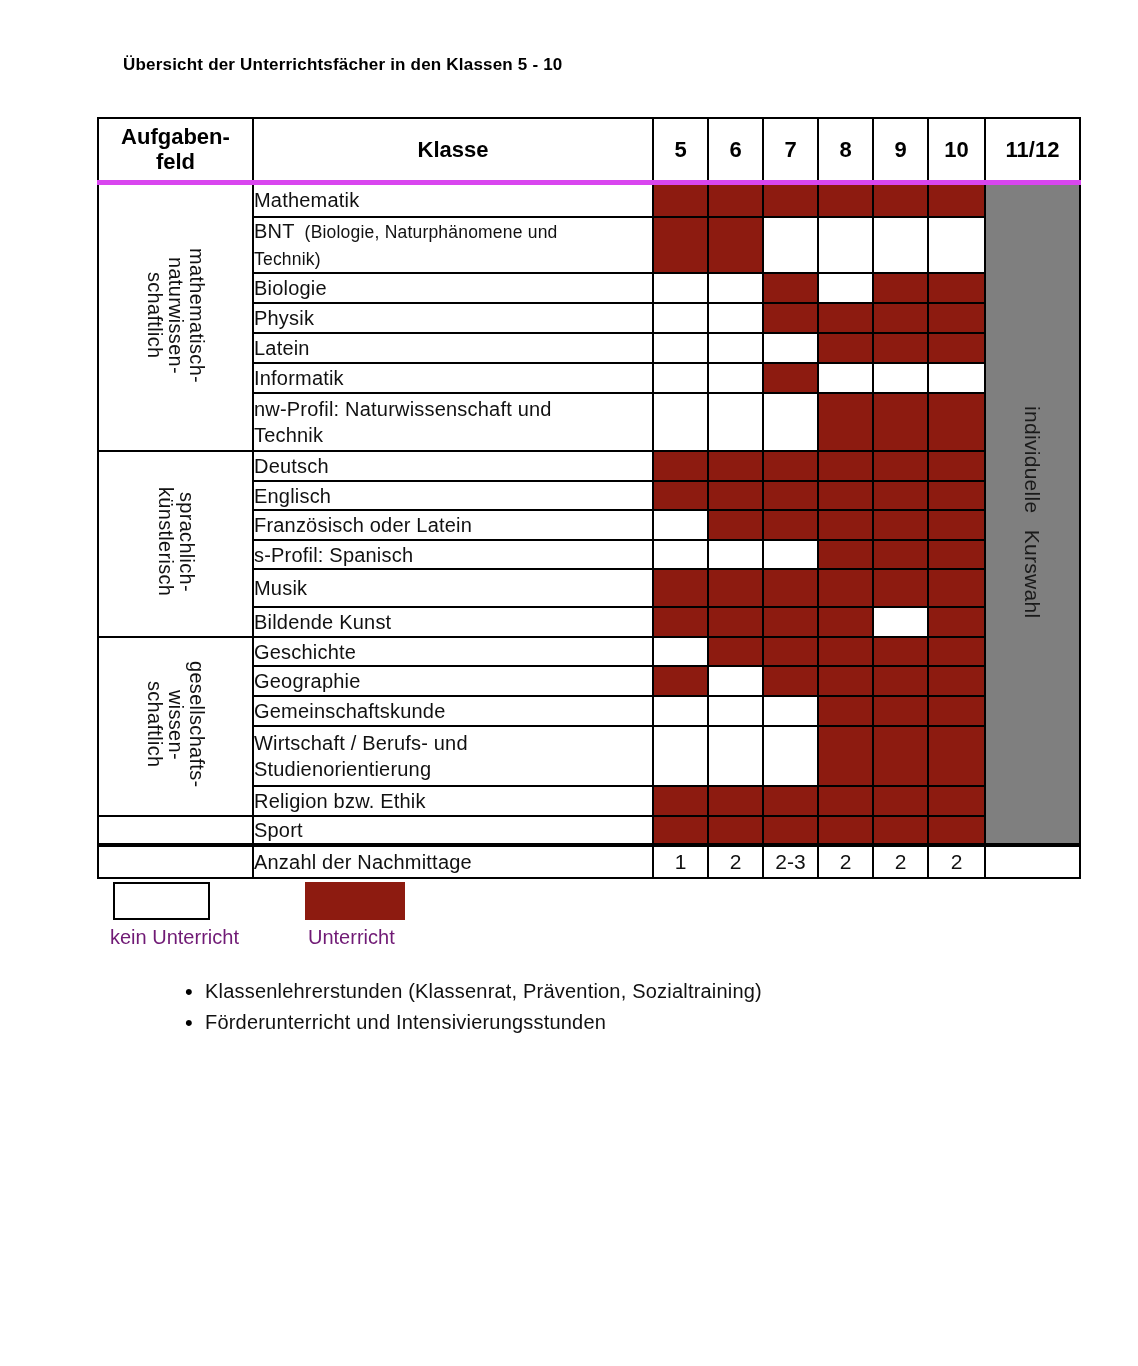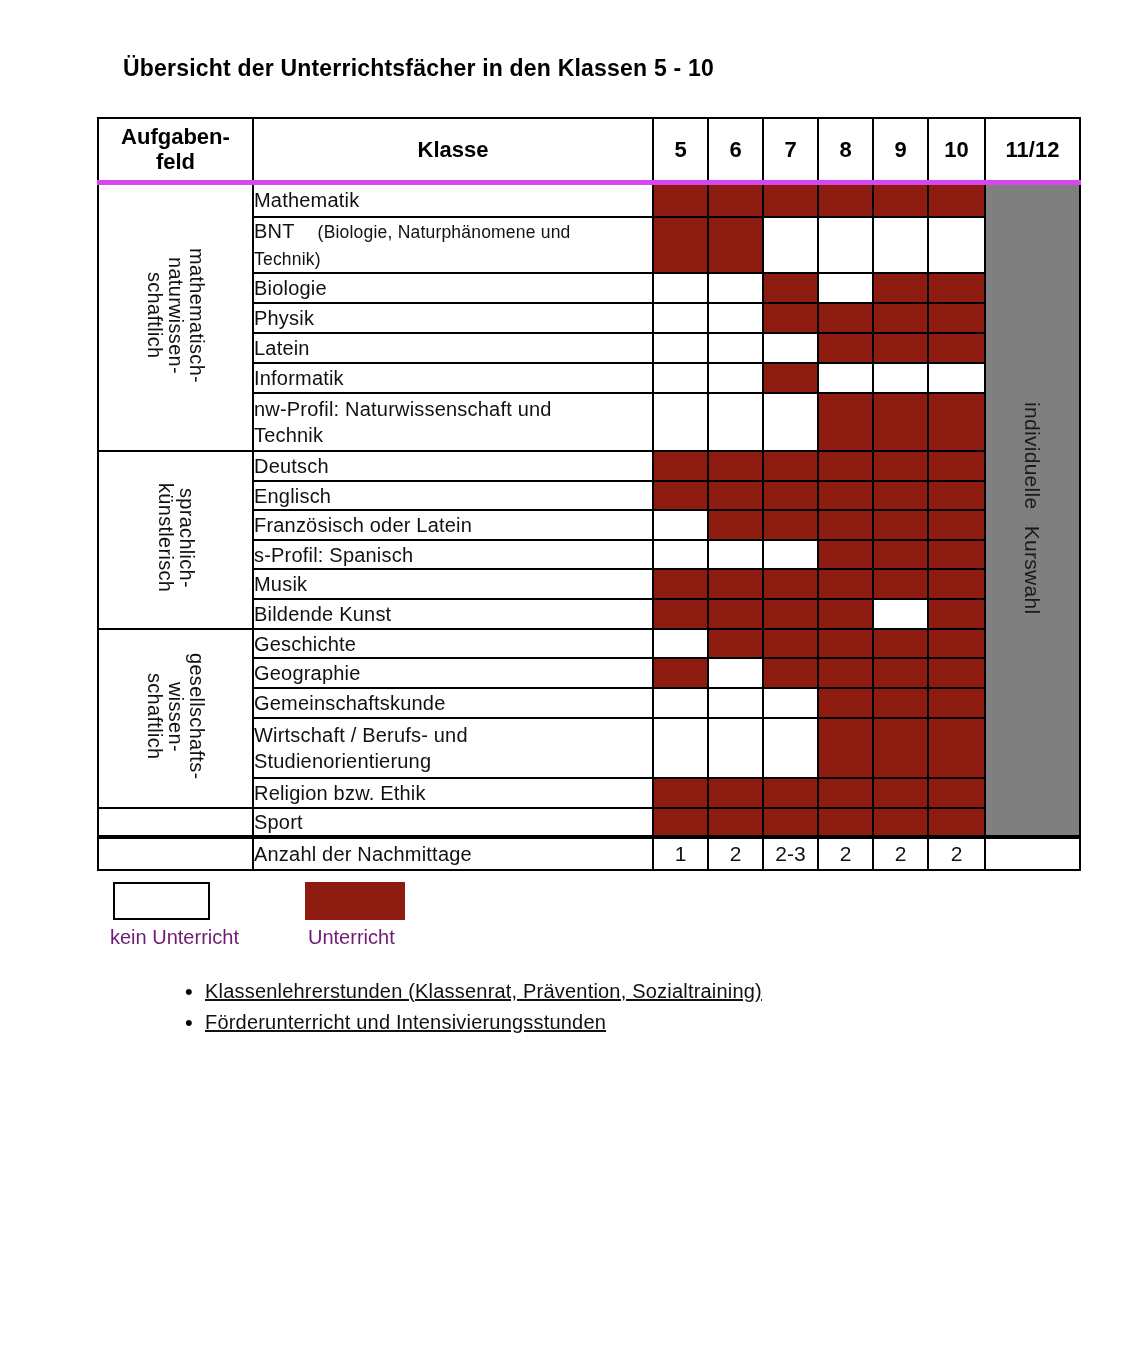--- a/index.html
+++ b/index.html
@@ -8,21 +8,21 @@
     width: 1138px; height: 1366px;
     background: #ffffff;
     font-family: "Liberation Sans", sans-serif;
     color: #1a1a1a;
     position: relative;
   }
   .page { position: absolute; inset: 0; }
 
   .title {
     position: absolute; left: 123px; top: 55px;
-    font-size: 23px; font-weight: bold; color: #000;
+    font-size: 17px; font-weight: bold; color: #000;
     letter-spacing: 0.2px; margin: 0;
   }
 
   table.subjects {
     position: absolute; left: 97px; top: 117px;
     border-collapse: collapse; table-layout: fixed;
     width: 982px;
   }
   table.subjects td, table.subjects th {
     border: 2px solid #000; padding: 0;
@@ -36,21 +36,21 @@
   }
   th.afeld { white-space: pre-line; }
   th.klasseh { text-align: right; padding-right: 10px; }
 
   td.subj {
     font-size: 20px; letter-spacing: 0.2px; color: #111;
     padding: 1px 10px 1px 8px; vertical-align: middle;
     line-height: 26px;
   }
   td.subj .pre { white-space: pre-line; }
-  td.subj .sub { font-size: 17.5px; margin-left: 23px; white-space: pre-line; }
+  td.subj .sub { font-size: 17.5px; margin-left: 10px; white-space: pre-line; }
 
   td.c { background: #fff; }
   td.c.on { background: var(--unterricht, #8d1b10); }
 
   td.group { text-align: center; vertical-align: middle; background: #fff; }
   td.blank { background: #fff; }
 
   .vtext {
     display: inline-block;
     writing-mode: vertical-rl;
@@ -75,21 +75,21 @@
   .legend .sw-white { left: 0; width: 97px; background: #fff; border: 2px solid #000; }
   .legend .sw-red { left: 192px; width: 100px; background: var(--unterricht, #8d1b10); }
   .legend .lab {
     position: absolute; top: 44px; font-size: 20px; color: #701a75; white-space: nowrap;
   }
   .legend .lab-white { left: -3px; }
   .legend .lab-red { left: 195px; }
 
   .notes { position: absolute; left: 125px; top: 974px; width: 900px; font-size: 20px; color: #111; }
   .notes p { margin: 0; line-height: 30px; letter-spacing: 0.2px; }
-  .notes ul { margin: 2px 0 0 0; padding: 0; list-style: none; text-decoration: underline; }
+  .notes ul { margin: 2px 0 0 0; padding: 0; list-style: none; }
   .notes li {
     position: relative; padding-left: 80px; line-height: 31px; letter-spacing: 0.2px;
   }
   .notes li::before {
     content: "\2022"; position: absolute; left: 60px; top: 0;
     font-size: 22px; color: #000;
   }
   .notes .agb { margin-top: 55px; white-space: pre-line; }
 </style>
 </head>
@@ -237,21 +237,21 @@
     <tr style="height:29px">
       <td class="subj"><span class="pre">s-Profil: Spanisch</span></td>
       <td class="c"></td>
       <td class="c"></td>
       <td class="c"></td>
       <td class="c on"></td>
       <td class="c on"></td>
       <td class="c on"></td>
     </tr>
 
-    <tr style="height:30px">
+    <tr style="height:38px">
       <td class="subj"><span class="pre">Musik</span></td>
       <td class="c on"></td>
       <td class="c on"></td>
       <td class="c on"></td>
       <td class="c on"></td>
       <td class="c on"></td>
       <td class="c on"></td>
     </tr>
 
     <tr style="height:30px">

